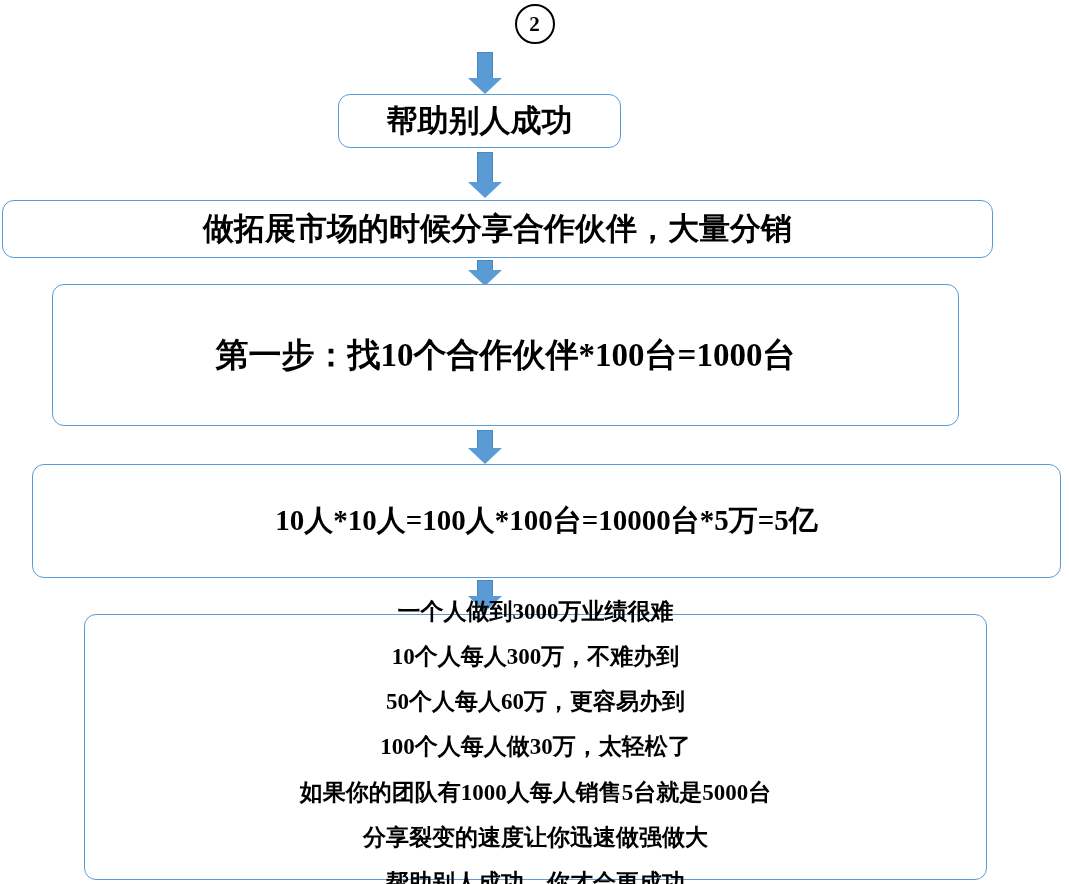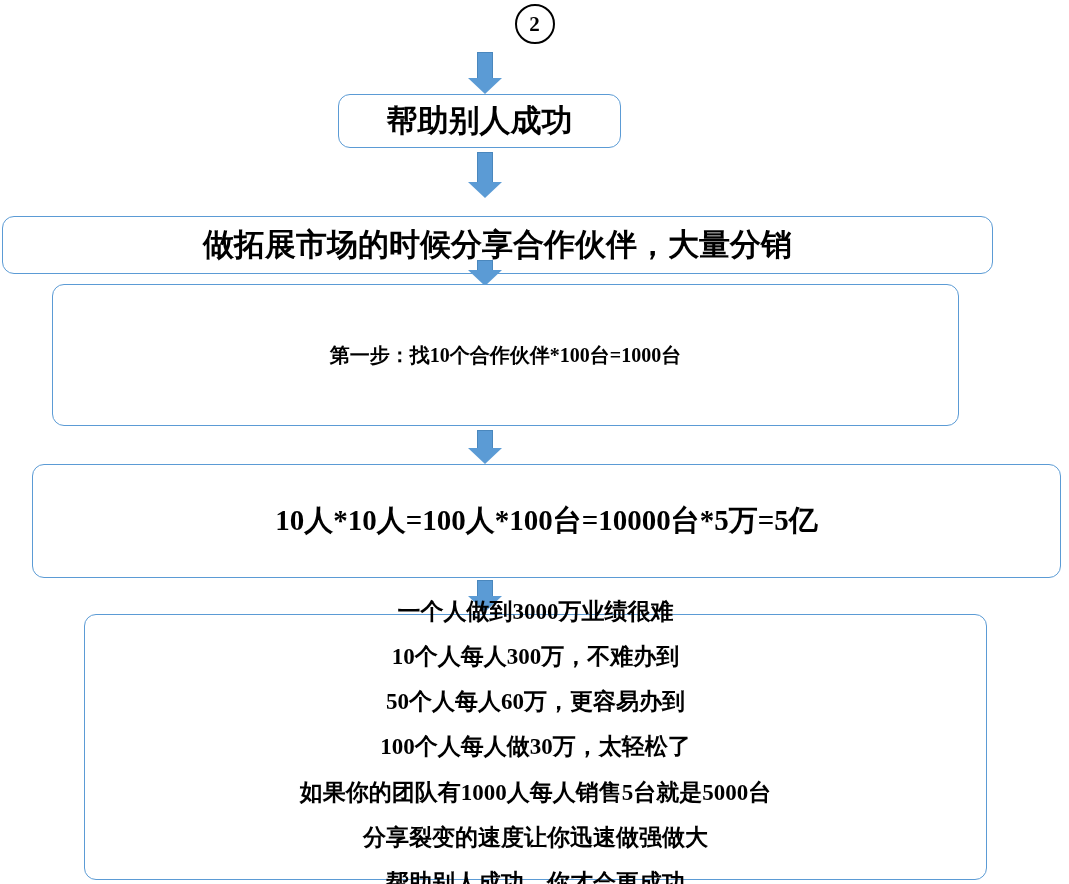--- a/index.html
+++ b/index.html
@@ -88,25 +88,25 @@
     text-align: center;
   }
   .box .line {
     font-weight: bold;
     white-space: nowrap;
   }
 
   #box-market   { left: 338px; top: 94px;  width: 283px; height: 54px; }
   #box-market .line { font-size: 31px; }
 
-  #box-share    { left: 2px;   top: 216px; width: 991px; height: 58px; }
+  #box-share    { left: 2px;   top: 200px; width: 991px; height: 58px; }
   #box-share .line { font-size: 31px; }
 
   #box-step1    { left: 52px;  top: 284px; width: 907px; height: 142px; gap: 8px; }
-  #box-step1 .line { font-size: 20px; }
+  #box-step1 .line { font-size: 33px; }
 
   #box-step2    { left: 32px;  top: 464px; width: 1029px; height: 114px; gap: 6px; }
   #box-step2 .line { font-size: 29px; }
 
   #box-summary  { left: 84px;  top: 614px; width: 903px; height: 266px; gap: 14px; }
   #box-summary .line { font-size: 23px; line-height: 1.35; }
 </style>
 </head>
 <body>
 

